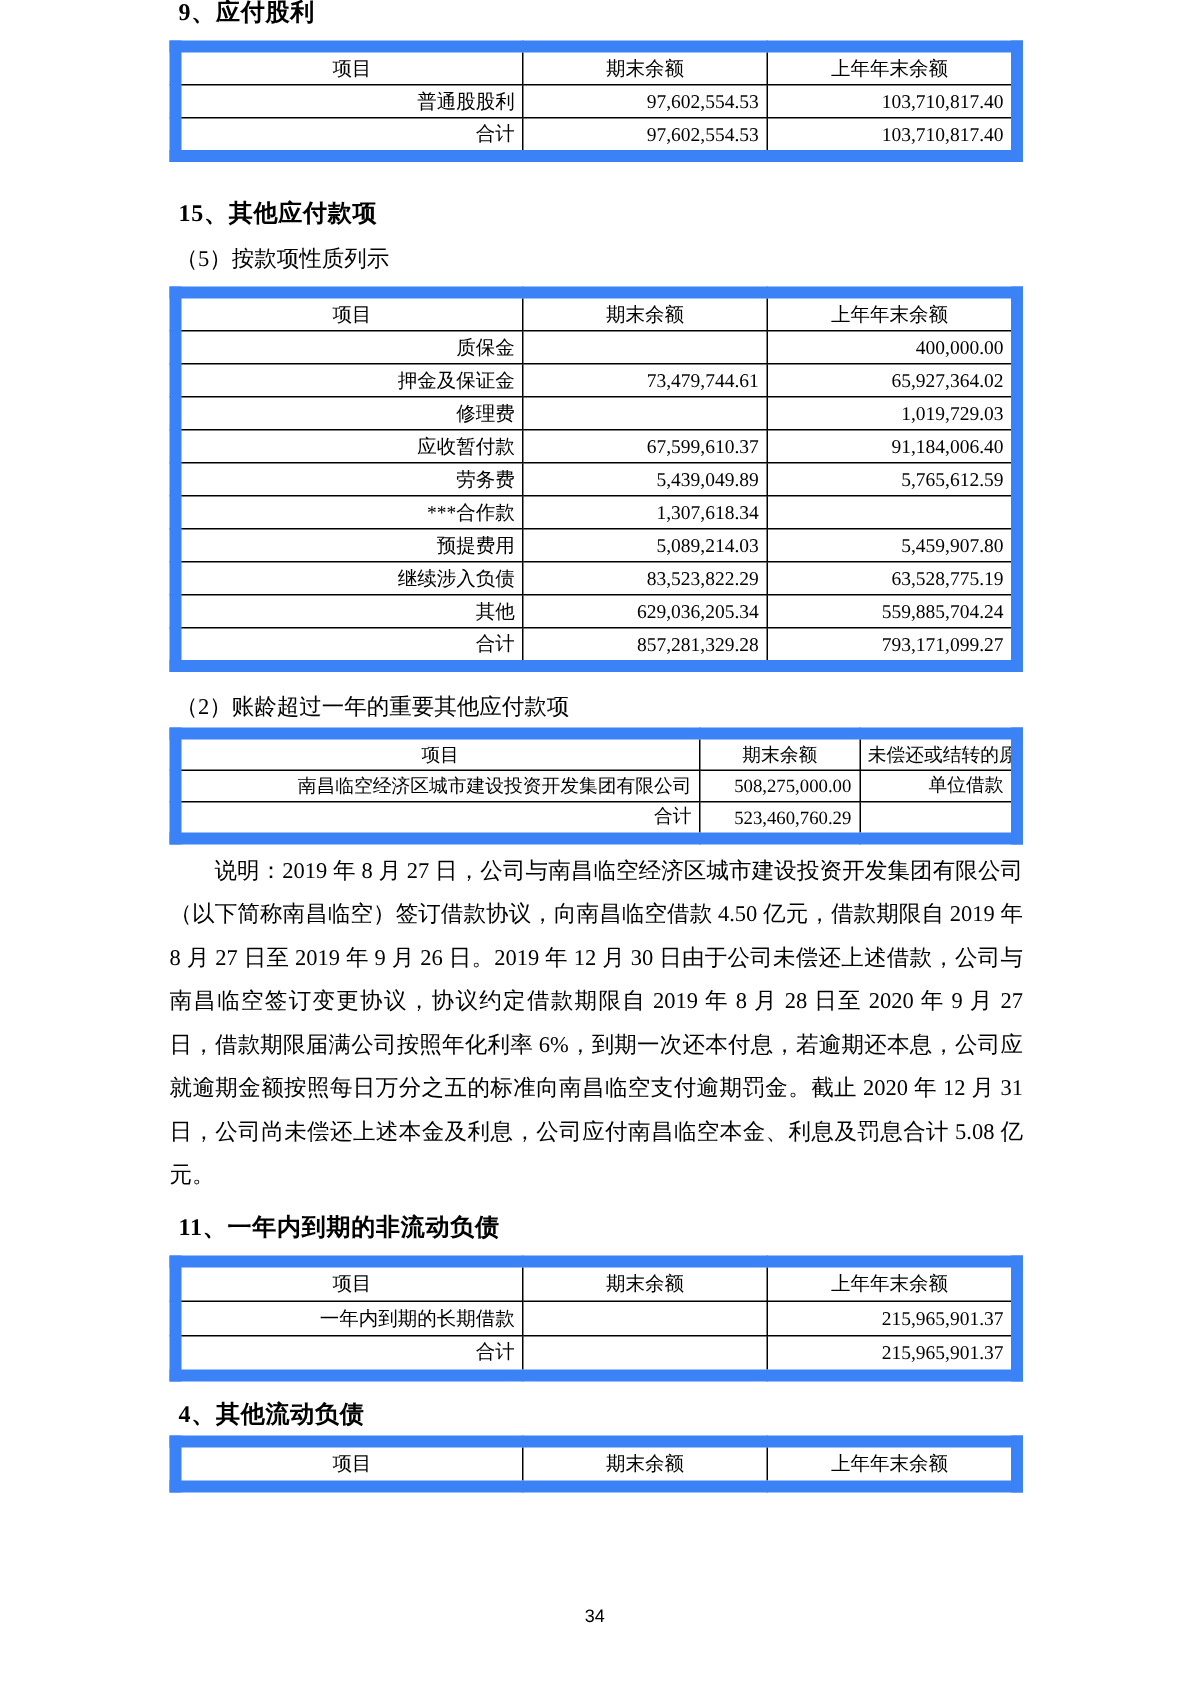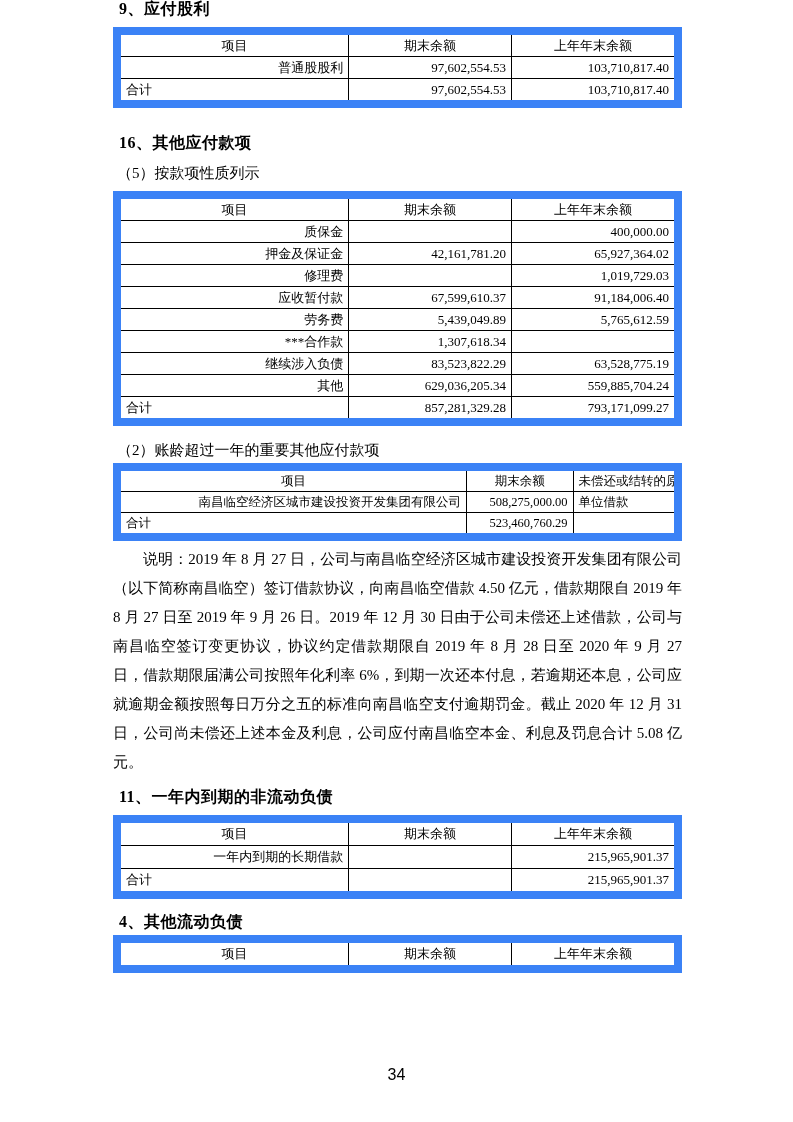--- a/index.html
+++ b/index.html
@@ -44,21 +44,21 @@
     font-size: 13px;
     height: 21px;
     padding: 0 5px;
     white-space: nowrap;
     overflow: hidden;
     line-height: 21px;
   }
   table.ftab tr.hdr td { text-align: center; }
   td.item { text-align: right; }
   td.num  { text-align: right; }
-  td.ctr  { text-align: left; }
+  td.ctr  { text-align: right; font-family: Liberation Mono, monospace; }
   
   col.c1 { width: 41.3%; }
   col.c2 { width: 29.0%; }
   col.c3 { width: 29.7%; }
   
   col.d1 { width: 62.3%; }
   col.d2 { width: 19.0%; }
   col.d3 { width: 18.7%; }
   #t9   { margin-top: 9px; }
   #h10  { margin-top: 26px; }
@@ -79,21 +79,21 @@
   #t11 td { height: 22px; line-height: 22px; }
   #h12  { margin-top: 14px; }
   #t12  { margin-top: 4px; }
   #t12 td { height: 22px; line-height: 22px; }
   .page-num {
     position: absolute;
     bottom: 38px;
     left: 0;
     width: 100%;
     text-align: center;
-    font-size: 16px;
+    font-size: 12px;
     font-family: "Liberation Sans", sans-serif;
   }
 </style>
 </head>
 <body>
 
 <div class="page">
   <div class="content">
 
     <h2 class="sec-heading">9、应付股利</h2>
@@ -116,21 +116,21 @@
           <td class="num">103,710,817.40</td>
         </tr>
         <tr>
           <td class="ctr">合计</td>
           <td class="num">97,602,554.53</td>
           <td class="num">103,710,817.40</td>
         </tr>
       </tbody>
     </table>
 
-    <h2 class="sec-heading" id="h10">16、其他应付款项</h2>
+    <h2 class="sec-heading" id="h10">15、其他应付款项</h2>
 
     <p class="subhead" id="sub1">（5）按款项性质列示</p>
 
     <table class="ftab" id="t10a">
       <colgroup>
           <col class="c1">
           <col class="c2">
           <col class="c3">
         </colgroup>
       <tbody>
@@ -139,21 +139,21 @@
           <td>期末余额</td>
           <td>上年年末余额</td>
         </tr>
         <tr>
           <td class="item">质保金</td>
           <td class="num"></td>
           <td class="num">400,000.00</td>
         </tr>
         <tr>
           <td class="item">押金及保证金</td>
-          <td class="num">42,161,781.20</td>
+          <td class="num">73,479,744.61</td>
           <td class="num">65,927,364.02</td>
         </tr>
         <tr>
           <td class="item">修理费</td>
           <td class="num"></td>
           <td class="num">1,019,729.03</td>
         </tr>
         <tr>
           <td class="item">应收暂付款</td>
           <td class="num">67,599,610.37</td>
@@ -163,20 +163,25 @@
           <td class="item">劳务费</td>
           <td class="num">5,439,049.89</td>
           <td class="num">5,765,612.59</td>
         </tr>
         <tr>
           <td class="item">***合作款</td>
           <td class="num">1,307,618.34</td>
           <td class="num"></td>
         </tr>
         <tr>
+          <td class="item">预提费用</td>
+          <td class="num">5,089,214.03</td>
+          <td class="num">5,459,907.80</td>
+        </tr>
+        <tr>
           <td class="item">继续涉入负债</td>
           <td class="num">83,523,822.29</td>
           <td class="num">63,528,775.19</td>
         </tr>
         <tr>
           <td class="item">其他</td>
           <td class="num">629,036,205.34</td>
           <td class="num">559,885,704.24</td>
         </tr>
         <tr>

